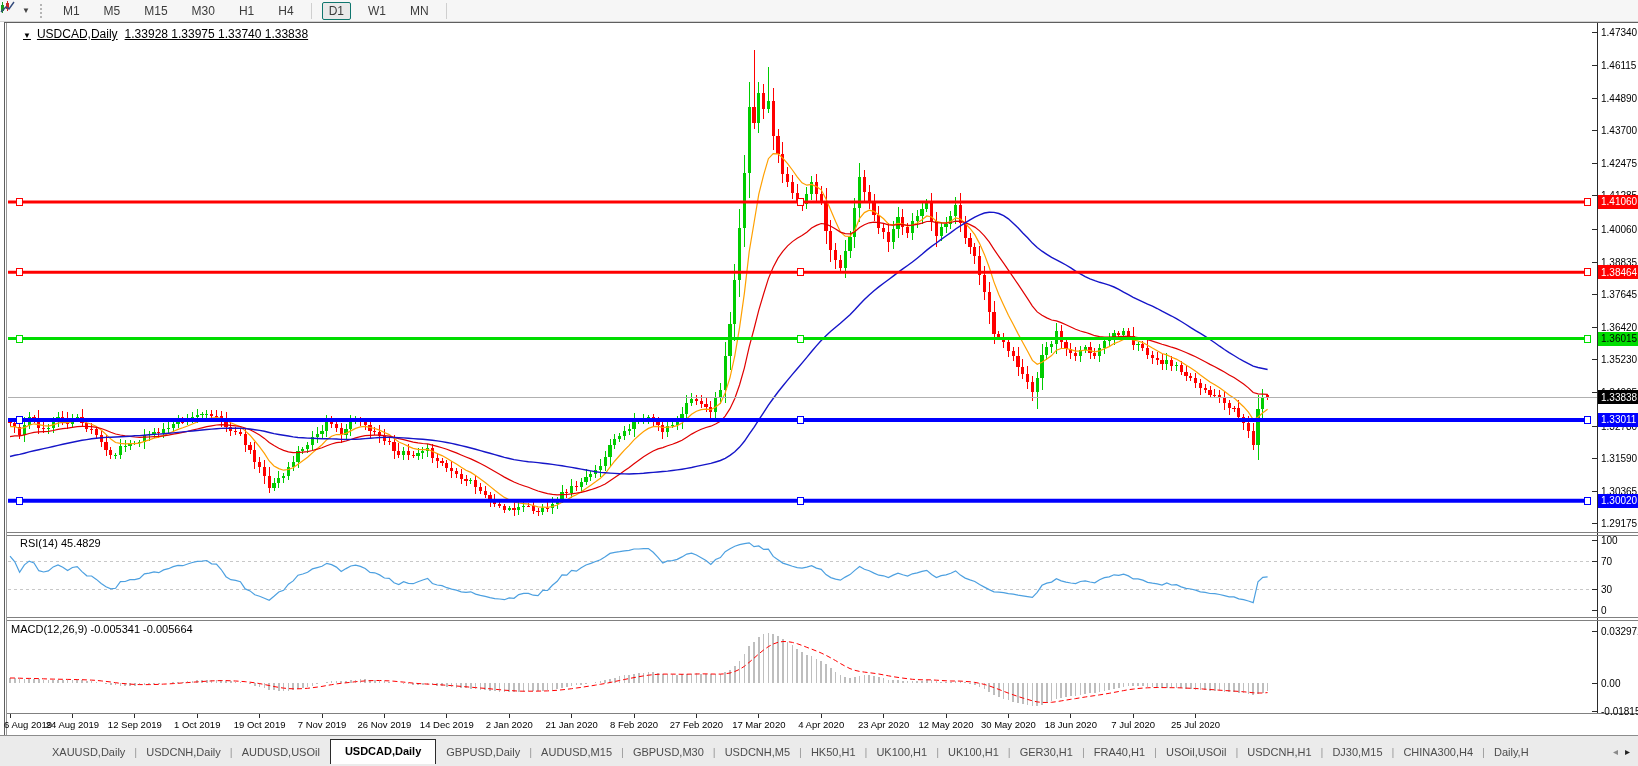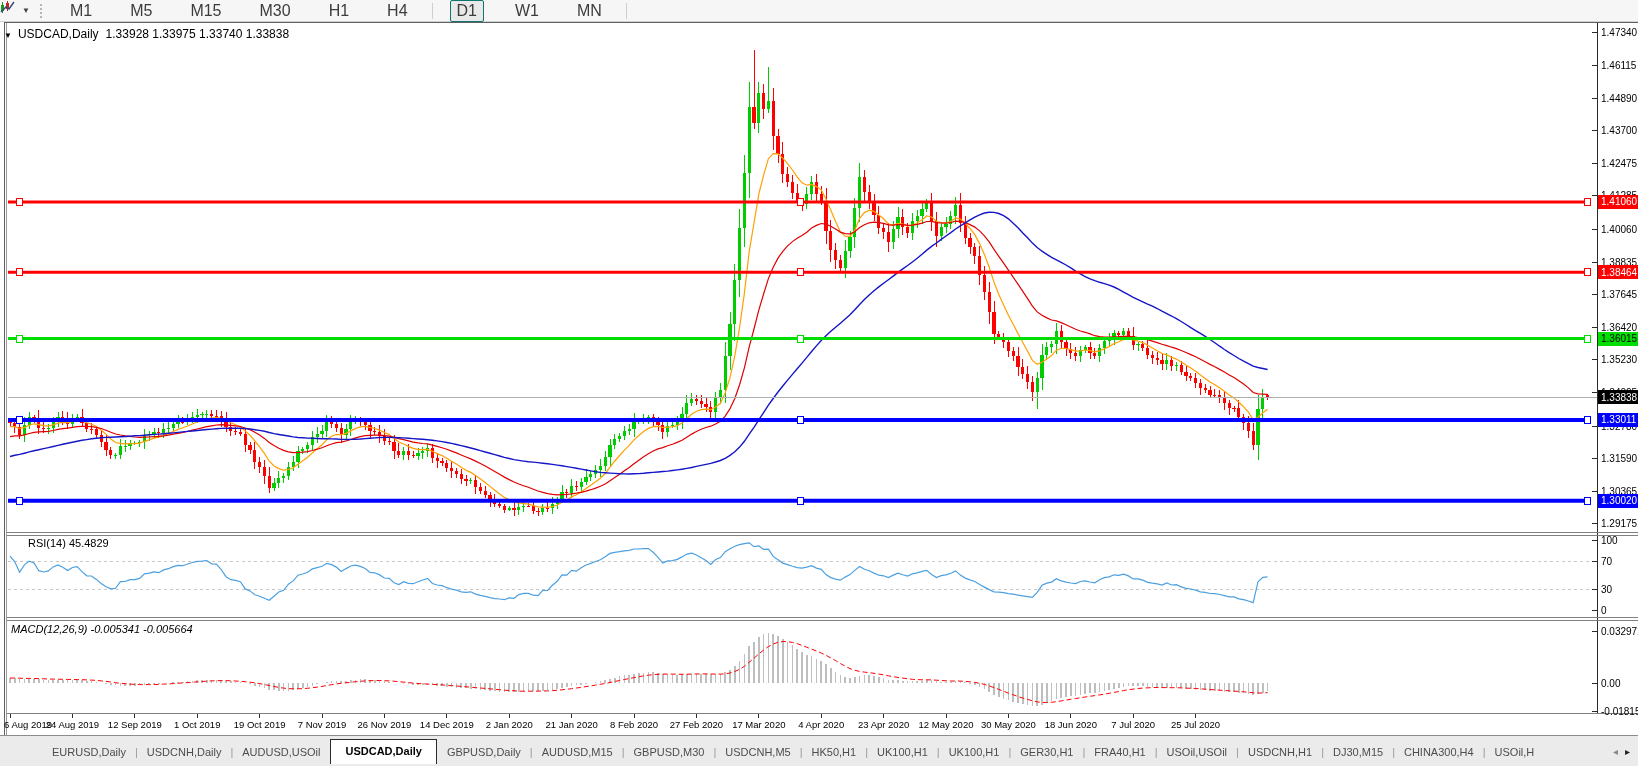--- a/index.html
+++ b/index.html
@@ -5,30 +5,30 @@
   html,body{margin:0;padding:0;background:#d9d9d9;}
   .screen{position:relative;width:1638px;height:766px;background:#ffffff;overflow:hidden;
           font-family:"Liberation Sans",sans-serif;}
   
   .toolbar{position:absolute;left:0;top:0;width:1638px;height:21px;background:#f6f6f6;
            border-bottom:1px solid #d2d2d2;display:flex;align-items:center;}
   .tb-icon{width:18px;height:16px;margin-left:3px;display:inline-flex;align-items:center;justify-content:center;}
   .tb-caret{font-size:8px;color:#444;margin:0 4px 0 1px;}
   .grip{width:3px;height:14px;margin:0 6px;border-left:2px dotted #b5b5b5;}
   .vsep{width:1px;height:16px;background:#cfcfcf;margin:0 5px;}
-  .tfbtn{font-size:16px;color:#3c3c3c;padding:1px 6px;margin:0 12px;border:1px solid transparent;
+  .tfbtn{font-size:12px;color:#3c3c3c;padding:1px 6px;margin:0 5px;border:1px solid transparent;
          border-radius:2px;cursor:default;}
   .tfbtn.active{background:#e9e9e9;border:1px solid #0f766e;}
   
-  .chart-title{position:absolute;left:4px;top:27px;font-size:12px;color:#000;white-space:nowrap;}
+  .chart-title{position:absolute;left:23px;top:27px;font-size:12px;color:#000;white-space:nowrap;text-decoration:underline;}
   .chart-title .caret{font-size:8px;color:#000;margin-right:6px;}
   .chart-title .num{margin-left:7px;}
   .ind-label{position:absolute;font-size:11px;color:#000;white-space:nowrap;}
-  #rsi-label{left:28px;top:537px;text-align:right;}
-  #macd-label{left:11px;top:623px;font-style:italic;}
+  #rsi-label{left:20px;top:537px;text-align:right;}
+  #macd-label{left:11px;top:623px;}
   svg{position:absolute;left:0;top:0;}
   svg text{font-family:"Liberation Sans",sans-serif;}
   
   .tabbar{position:absolute;left:0;top:735px;width:1638px;height:31px;background:#ebebeb;
           border-top:1px solid #8c8c8c;display:flex;align-items:center;overflow:hidden;}
   .tabs{display:flex;align-items:center;padding-left:44px;white-space:nowrap;height:100%;}
   .tab{font-size:11px;color:#4d4d4d;padding:4px 8px;cursor:default;}
   .tab.active{background:#ffffff;border:1px solid #2b2b2b;border-bottom:none;color:#000;
               font-weight:bold;padding:5px 14px 7px 14px;margin:0 2px;}
   .tab-sep{color:#9a9a9a;font-size:11px;margin:0 1px;}
@@ -1014,21 +1014,21 @@
     </svg>
 
   <div class="chart-title">
     <span class="caret">▼</span><span>USDCAD,Daily</span><span class="num">1.33928 1.33975 1.33740 1.33838</span>
   </div>
   <div class="ind-label" id="rsi-label">RSI(14) 45.4829</div>
   <div class="ind-label" id="macd-label">MACD(12,26,9) -0.005341 -0.005664</div>
 
   <div class="tabbar">
     <div class="tabs" id="tabs">
-        <span class="tab">EURUSD,Daily</span>
+        <span class="tab">XAUUSD,Daily</span>
         <span class="tab-sep">|</span>
         <span class="tab">USDCNH,Daily</span>
         <span class="tab-sep">|</span>
         <span class="tab">AUDUSD,USOil</span>
         <span class="tab active">USDCAD,Daily</span>
         <span class="tab">GBPUSD,Daily</span>
         <span class="tab-sep">|</span>
         <span class="tab">AUDUSD,M15</span>
         <span class="tab-sep">|</span>
         <span class="tab">GBPUSD,M30</span>
@@ -1046,20 +1046,20 @@
         <span class="tab">FRA40,H1</span>
         <span class="tab-sep">|</span>
         <span class="tab">USOil,USOil</span>
         <span class="tab-sep">|</span>
         <span class="tab">USDCNH,H1</span>
         <span class="tab-sep">|</span>
         <span class="tab">DJ30,M15</span>
         <span class="tab-sep">|</span>
         <span class="tab">CHINA300,H4</span>
         <span class="tab-sep">|</span>
-        <span class="tab">USOil,H</span>
+        <span class="tab">Daily,H</span>
       </div>
     <div class="tab-scroll">
       <span class="arr-left">◂</span>
       <span class="arr-right">▸</span>
     </div>
   </div>
 </div>
 
 </body></html>

